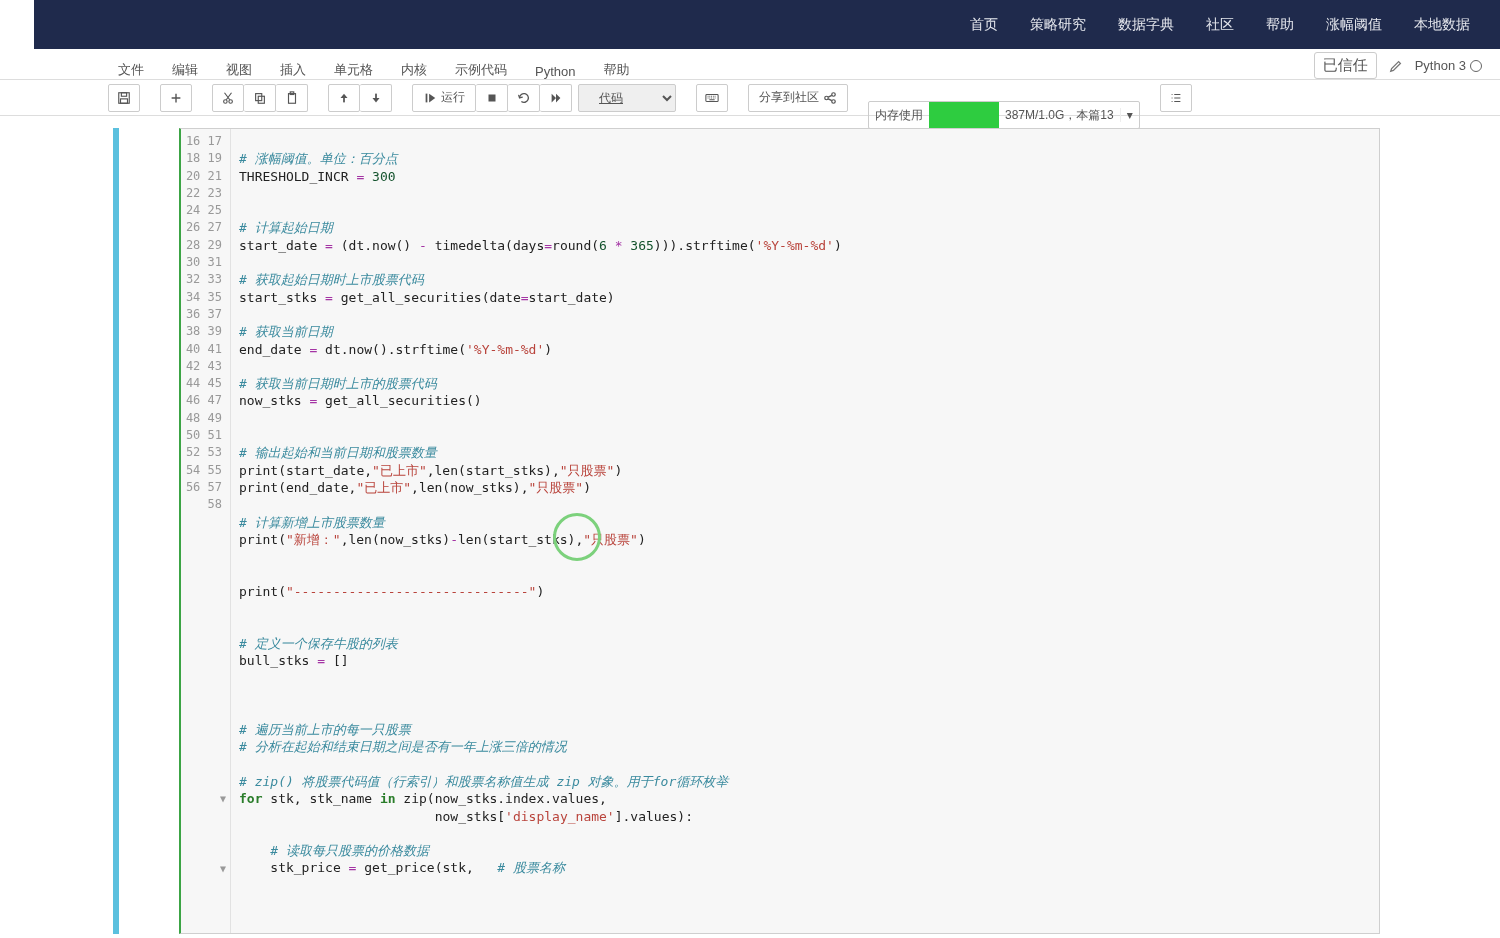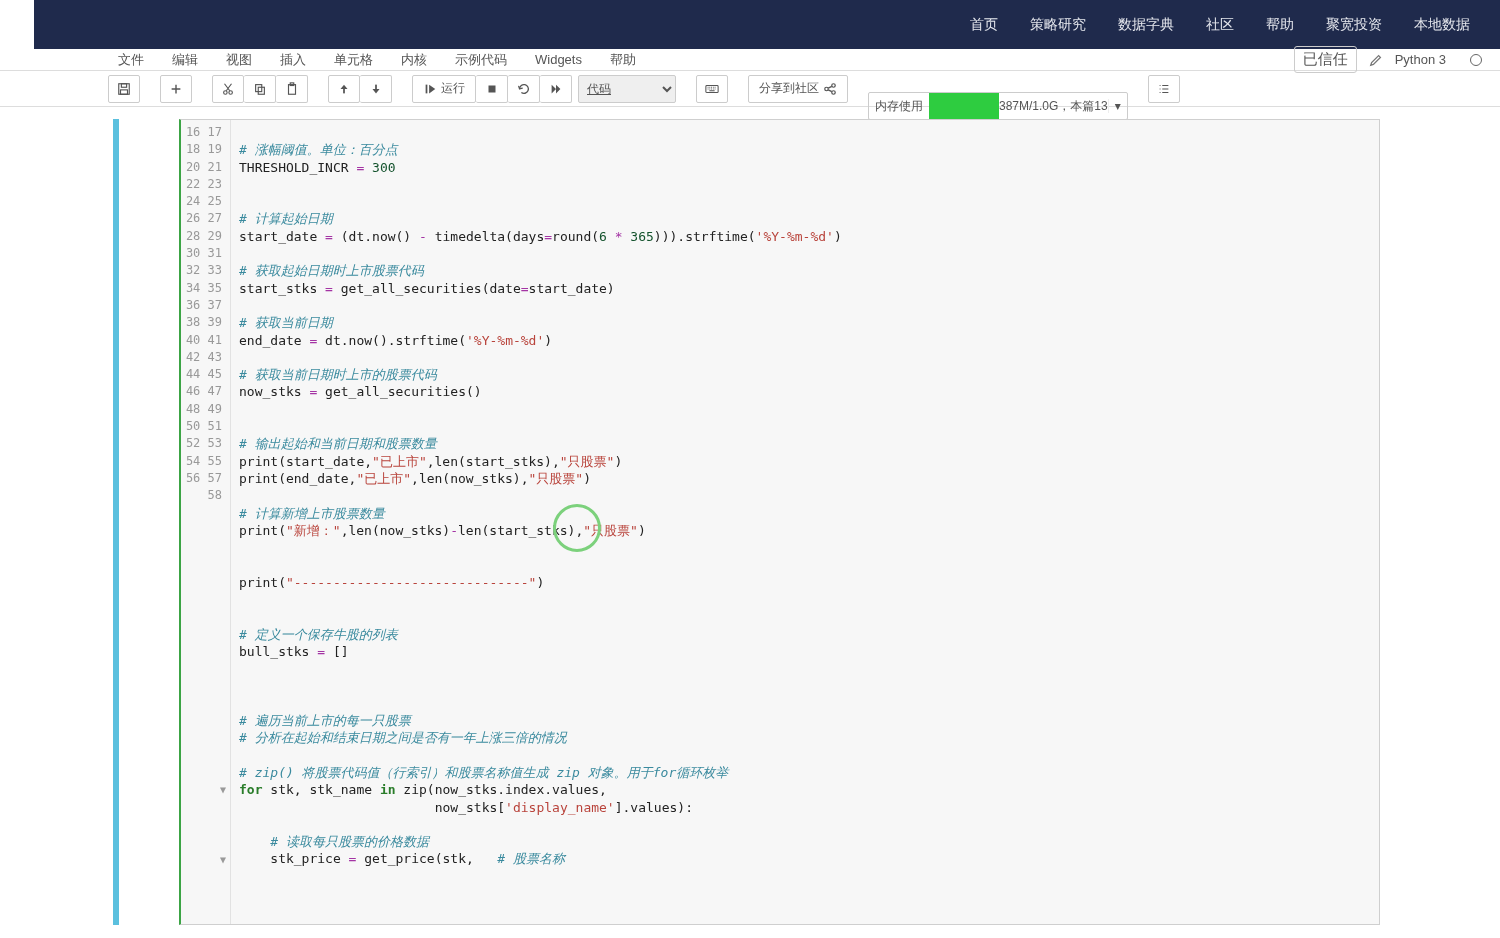--- a/index.html
+++ b/index.html
@@ -3,40 +3,40 @@
 <meta charset="utf-8">
 <style>
 * { box-sizing: border-box; margin: 0; padding: 0; }
 body { font-family: -apple-system, "Segoe UI", "Helvetica Neue", Arial, sans-serif; font-size: 13px; background: #fff; }
 
 
 .topbar { background: #1f2a4c; height: 49px; display: flex; align-items: center; justify-content: flex-end; padding: 0 30px; gap: 32px; margin-left: 34px; }
 .topbar a { color: #e6e8ee; text-decoration: none; font-size: 14px; }
 
 
-.menubar { height: 22px; border-bottom: 1px solid #ddd; display: flex; align-items: center; padding: 0 18px 0 118px; gap: 28px; position: relative; }
+.menubar { height: 31px; border-bottom: 1px solid #ddd; display: flex; align-items: flex-end; padding: 0 18px 0 118px; gap: 28px; position: relative; }
 .menubar .mitem { color: #555; font-size: 13px; cursor: pointer; }
 .menubar .right { margin-left: auto; display: flex; align-items: center; gap: 10px; }
 .chip { border: 1px solid #ccc; border-radius: 3px; padding: 3px 8px; font-size: 15px; color: #555; }
 .pencil-icon { width: 18px; height: 18px; display:inline-flex; align-items:center; justify-content:center; color:#777; }
-.kernel { display:flex; align-items:center; gap:24px; color:#555; font-size:13px; }
+.kernel { display:flex; align-items:center; gap:4px; color:#555; font-size:13px; }
 .kcircle { width:12px; height:12px; border:1.5px solid #666; border-radius:50%; }
 
 
 .toolbar { height: 36px; border-bottom: 1px solid #ddd; display: flex; align-items: center; padding: 0 10px 0 108px; gap: 6px; }
 .btn-grp { display:flex; }
 .tbtn { width:32px; height:28px; border:1px solid #ccc; background:#fff; display:inline-flex; align-items:center; justify-content:center; color:#555; border-radius:2px; cursor:pointer; }
 .btn-grp .tbtn + .tbtn { border-left:none; }
 .tbtn-wide { width:auto; padding:0 10px; gap:4px; font-size:12px; }
 .sep { width:8px; }
-select.cellsel { height:28px; border:1px solid #ccc; border-radius:2px; min-width:98px; font-size:12px; color:#555; padding:0 4px;text-decoration:underline; }
+select.cellsel { height:28px; border:1px solid #ccc; border-radius:2px; min-width:98px; font-size:12px; color:#555; padding:0 16px;text-decoration:underline; }
 .membox { height:28px; border:1px solid #ccc; border-radius:2px; display:flex; align-items:center; font-size:12px; color:#555; overflow:hidden;margin-top:35px; }
 .membox .lbl { padding:0 6px; }
 .membox .bar { width:70px; height:100%; background:#2ecc40; }
-.membox .txt { padding:0 0; }
+.membox .txt { padding:0 6px; }
 .membox .dd { padding:0 6px; border-left:1px solid #eee; }
 
 
 .nb-wrapper { padding: 12px 120px 0 113px; }
 .cell { display:flex; border-left: 6px solid #5bc0de; }
 .cell-inner { flex:1; border:1px solid #cfcfcf; border-left: 2px solid #3ca445; display:flex; background:#f7f7f7; }
 .gutter { width:50px; background:#f7f7f7; border-right:1px solid #e2e2e2; text-align:right; padding:4px 8px 4px 0; font-family: Menlo, Consolas, monospace; font-size:12px; color:#999; line-height:17.3px; user-select:none; }
 .code { flex:1; padding:4px 8px; font-family: Menlo, Consolas, monospace; font-size:13px; line-height:17.3px; white-space:pre; color:#222; background:#f7f7f7; position:relative; }
 .fold-mark { position:absolute; left:-11px; color:#999; font-size:10px; }
 
@@ -57,33 +57,33 @@
 </style>
 </head>
 <body>
 
 <div class="topbar">
   <a>首页</a>
   <a>策略研究</a>
   <a>数据字典</a>
   <a>社区</a>
   <a>帮助</a>
-  <a>聚宽投资</a>
+  <a>涨幅阈值</a>
   <a>本地数据</a>
 </div>
 
 <div class="menubar">
   <span class="mitem">文件</span>
   <span class="mitem">编辑</span>
   <span class="mitem">视图</span>
   <span class="mitem">插入</span>
   <span class="mitem">单元格</span>
   <span class="mitem">内核</span>
   <span class="mitem">示例代码</span>
-  <span class="mitem">Widgets</span>
+  <span class="mitem">Python</span>
   <span class="mitem">帮助</span>
   <div class="right">
     <span class="chip">已信任</span>
     <span class="pencil-icon">
       <svg viewBox="0 0 16 16" fill="none" stroke="currentColor" stroke-width="1.5">
           <path d="M2 14l1-3 8-8 2 2-8 8-3 1z"></path>
         </svg>
     </span>
     <span class="kernel">
       <span>Python 3</span>

